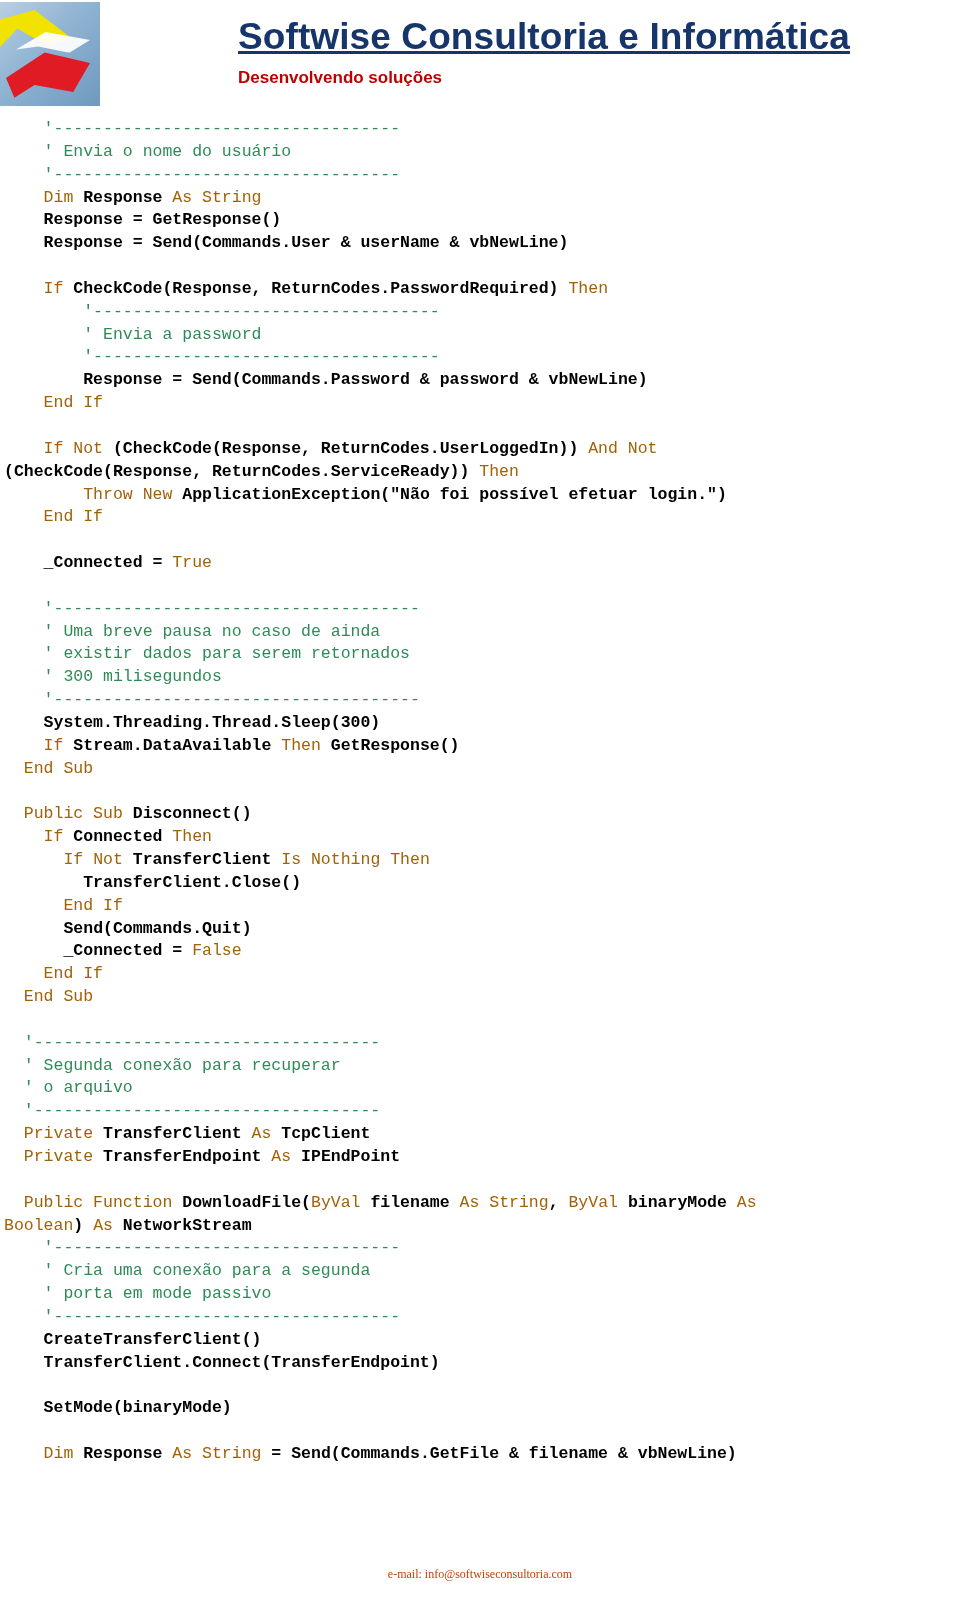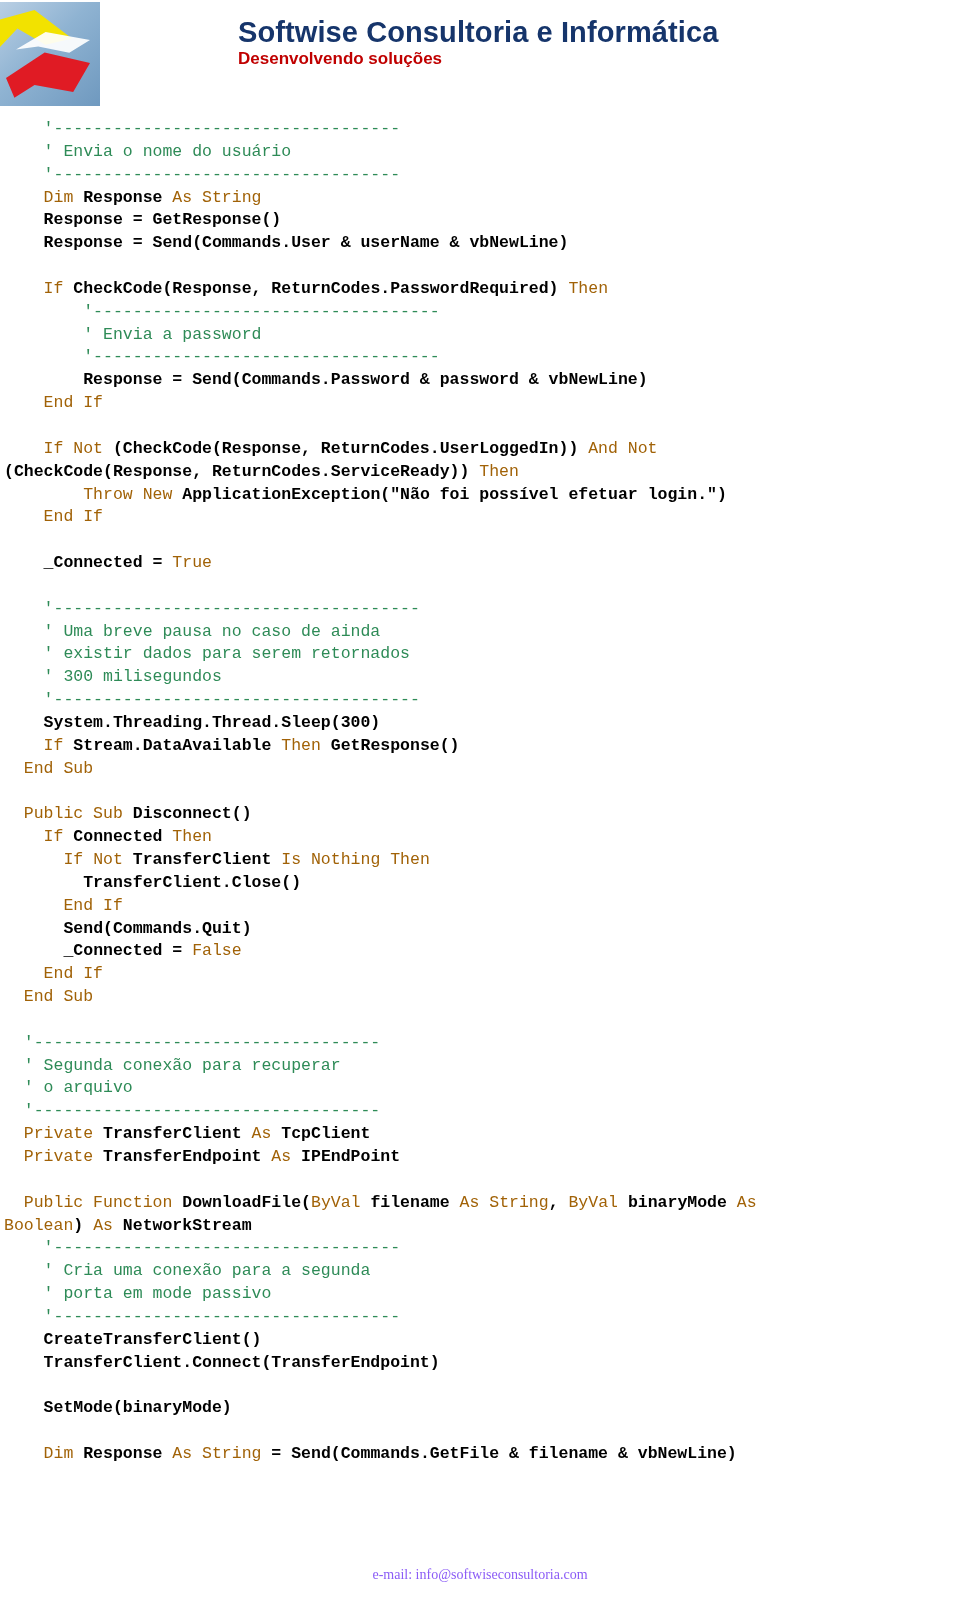--- a/index.html
+++ b/index.html
@@ -56,31 +56,32 @@
     background: #ffffff;
     opacity: .92;
     clip-path: polygon(0% 54%, 40% 10%, 100% 30%, 72% 62%, 30% 46%);
   }
   .titles {
     position: absolute;
     left: 238px;
     top: 16px;
   }
   .company {
-    font-size: 29px;
+    font-size: 37px;
     font-weight: bold;
     color: #16356b;
     letter-spacing: .1px;
     white-space: nowrap;
+    text-decoration: underline;
   }
   .tagline {
     font-size: 17px;
     font-weight: bold;
     color: #c00000;
-    margin-top: 0;
+    margin-top: 10px;
     white-space: nowrap;
   }
 
   
   .code {
     position: absolute;
     left: 0;
     top: 118px;
     width: 960px;
     font-family: "Liberation Mono", "DejaVu Sans Mono", monospace;
@@ -97,22 +98,22 @@
   .pl  { color: #000000; font-weight: bold; }   
 
   
   .footer {
     position: absolute;
     left: 0;
     bottom: 14px;
     width: 960px;
     text-align: center;
     font-family: "Liberation Serif", serif;
-    font-size: 14px;
-    color: #8b5cf6;
+    font-size: 12px;
+    color: #c2410c;
     line-height: 23px;
   }
 </style>
 </head>
 <body>
 
 <div class="header">
   <div class="logo">
     <div class="sweep-y"></div>
     <div class="sweep-w"></div>

